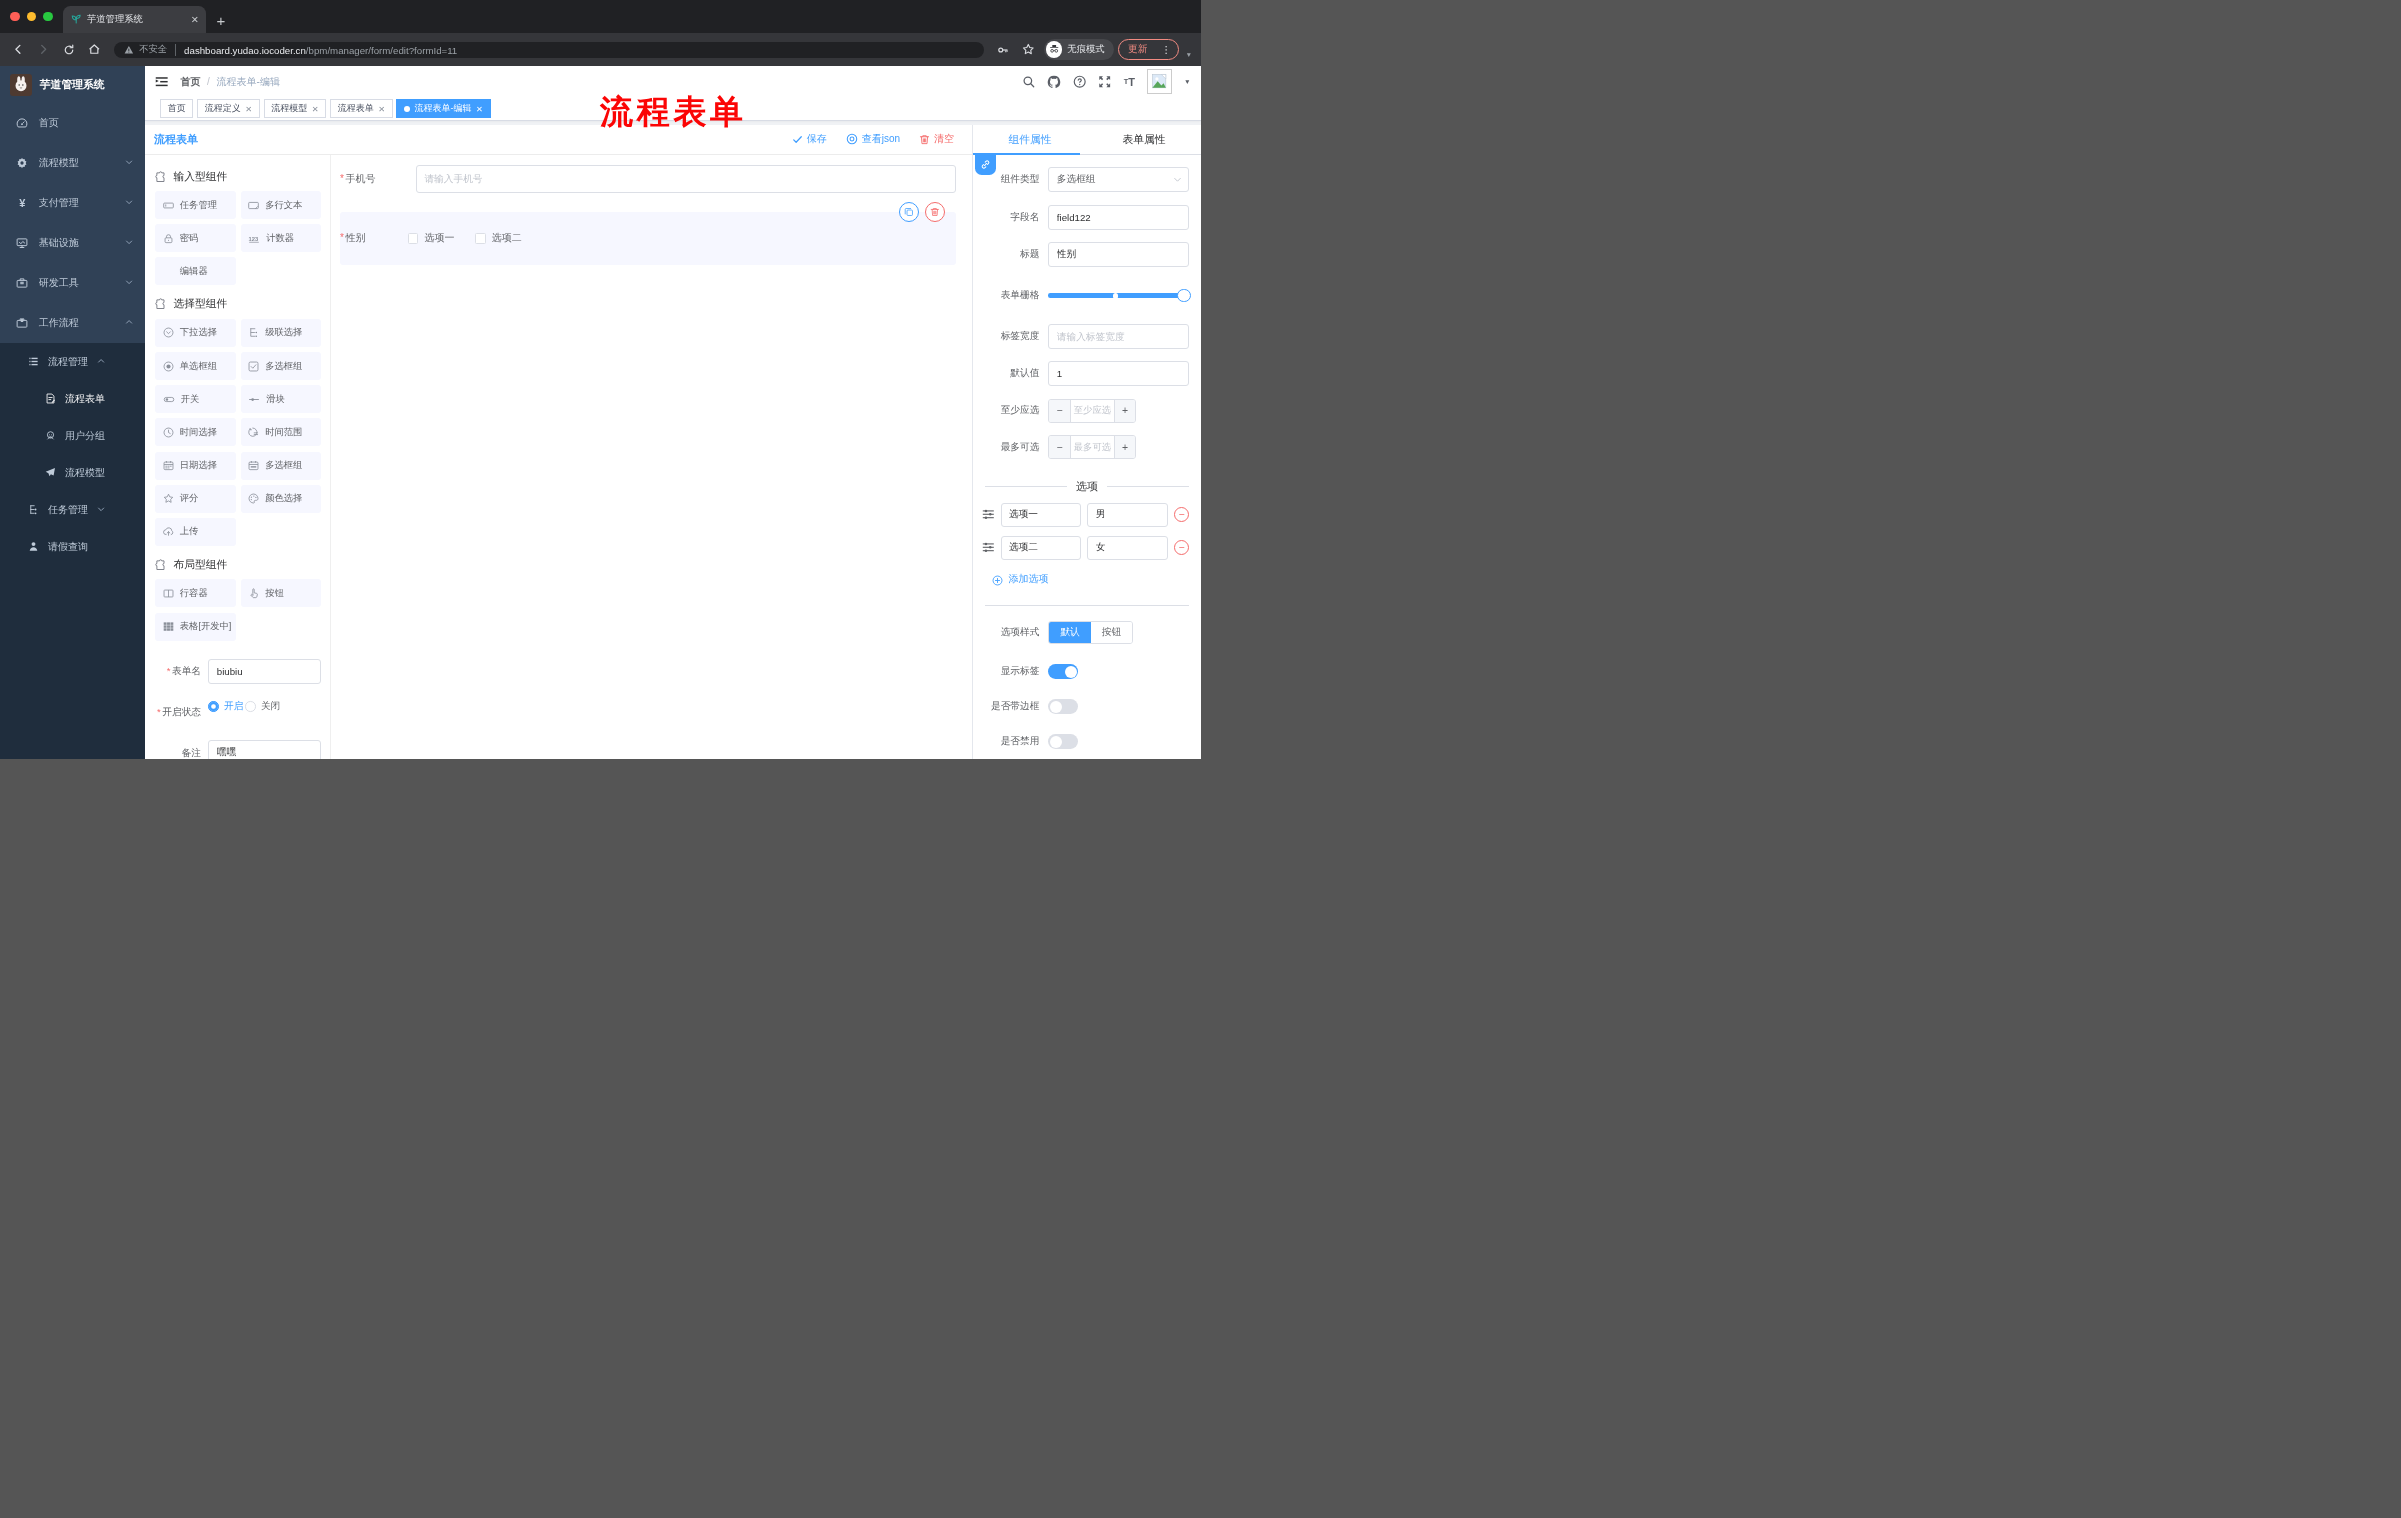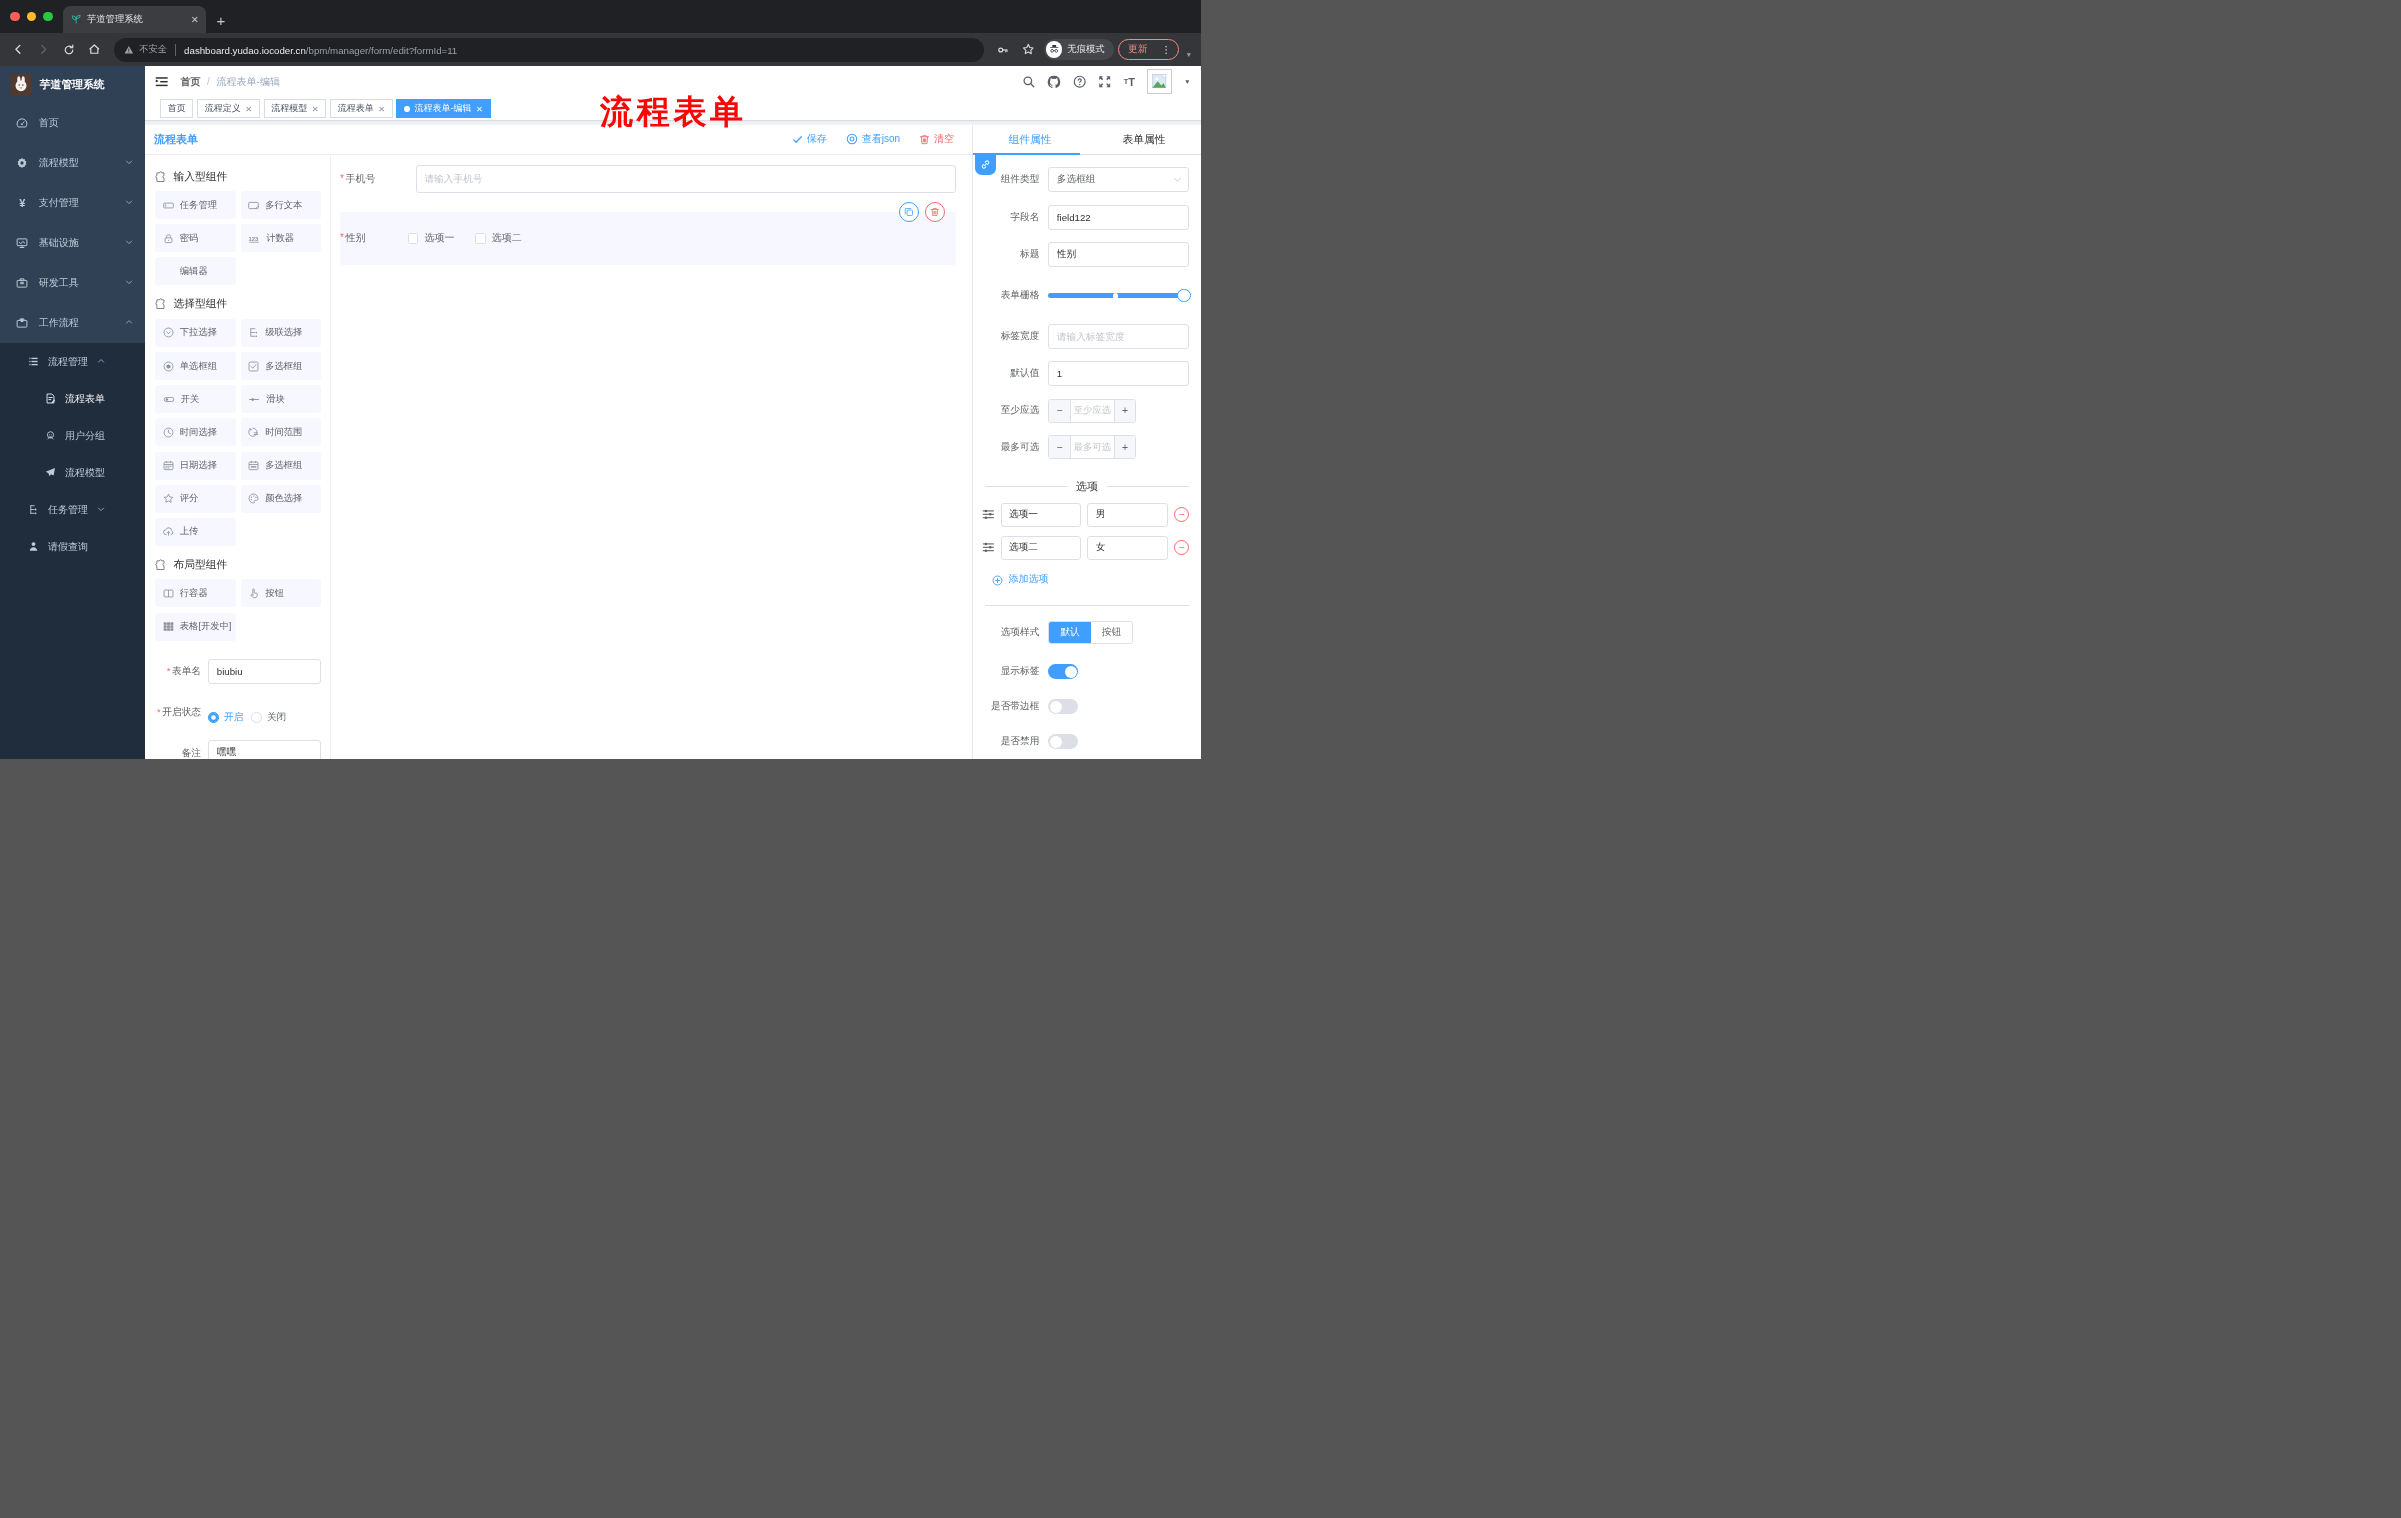--- a/index.html
+++ b/index.html
@@ -10,21 +10,21 @@
   .tabstrip { height:33px; background:#202124; display:flex; align-items:flex-end; }
   .lights { display:flex; gap:6.7px; align-items:center; height:33px; padding:0 10.4px 0 10.4px; }
   .light { width:9.7px; height:9.7px; border-radius:50%; }
   .tab { width:143px; height:27px; background:#3c3d41; border-radius:7.4px 7.4px 0 0; display:flex; align-items:center; padding:0 7.4px; gap:6px; }
   .tab-title { color:#e8eaed; font-size:9.3px; flex:1; white-space:nowrap; overflow:hidden; }
   .tab-close { color:#c7cacd; font-size:9.7px; cursor:pointer; }
   .newtab { color:#c7cacd; font-size:15px; font-weight:300; margin:0 0 4.5px 10.4px; cursor:pointer; }
   .toolbar { height:33px; background:#35363a; display:flex; align-items:center; padding:0 7.4px; gap:4.5px; }
   .nav-ic { width:21px; height:21px; display:flex; align-items:center; justify-content:center; border-radius:50%; color:#dadce0; flex:0 0 auto; }
   .nav-ic.disabled { color:#5f6368; }
-  .addressbar { flex:1; height:24px; margin:0 4.5px; background:#202124; border-radius:12px; display:flex; align-items:center; padding:0 10.4px; gap:5.2px; min-width:0; }
+  .addressbar { flex:1; height:16px; margin:0 4.5px; background:#202124; border-radius:12px; display:flex; align-items:center; padding:0 10.4px; gap:5.2px; min-width:0; }
   .addr-sec { color:#9aa0a6; font-size:9.3px; }
   .addr-div { width:0.7px; height:12px; background:#5f6368; margin:0 3px; }
   .addr-host { color:#e8eaed; font-size:9.7px; }
   .addr-path { color:#9aa0a6; font-size:9.7px; }
   .incog { height:21px; background:#46474b; border-radius:10.4px; display:flex; align-items:center; gap:5.2px; padding:0 9px 0 2.2px; }
   .incog-circle { width:16.3px; height:16.3px; border-radius:50%; background:#fff; display:flex; align-items:center; justify-content:center; color:#35363a; }
   .incog-label { color:#e8eaed; font-size:9.3px; }
   .update-pill { height:21px; border:0.7px solid #f28b82; border-radius:10.4px; display:flex; align-items:center; gap:14px; padding:0 7.4px 0 9px; cursor:pointer; }
   .update-label { color:#f28b82; font-size:9.7px; }
   .kebab { color:#e8eaed; font-size:9.7px; letter-spacing:0; line-height:7.4px; }
@@ -83,21 +83,21 @@
   .tiles { display:grid; grid-template-columns:1fr 1fr; gap:5.2px; }
   .tile { height:28px; background:#f6f7ff; border-radius:3px; display:flex; align-items:center; gap:6px; padding:0 3px 0 7.4px; font-size:9.3px; color:#606266; cursor:move; overflow:hidden; white-space:nowrap; }
   .tile svg { color:#8a8f99; flex:0 0 auto; }
   .meta { margin-top:18px; }
   .meta-row { display:flex; align-items:center; margin:0 0 16.3px 0; }
   .meta-row.top { align-items:flex-start; }
   .meta-label { flex:0 0 53px; text-align:right; padding-right:7.4px; font-size:9.7px; color:#606266; line-height:24px; white-space:nowrap; }
   .req { color:#f56c6c; margin-right:1.5px; }
   .el-input { width:100%; height:25px; border:0.7px solid #dcdfe6; border-radius:3px; background:#fff; font-size:9.7px; color:#303133; padding:0 7.4px; outline:none; font-family:inherit; }
   .el-input::placeholder { color:#c0c4cc; }
-  .radio-group { display:flex; align-items:flex-end; gap:8px; height:24px; }
+  .radio-group { display:flex; align-items:flex-start; gap:2px; height:24px; }
   .radio { display:flex; align-items:center; gap:5.2px; font-size:9.7px; color:#606266; cursor:pointer; }
   .radio-dot { width:10.4px; height:10.4px; border-radius:50%; border:0.7px solid #dcdfe6; background:#fff; }
   .radio.on .radio-dot { background:#409eff; border-color:#409eff; box-shadow:inset 0 0 0 2.2px #409eff, inset 0 0 0 4.5px #fff; }
   .radio.on { color:#409eff; }
   .el-textarea { width:100%; height:43px; border:0.7px solid #dcdfe6; border-radius:3px; font-size:9.7px; color:#303133; padding:4.5px 7.4px; resize:none; outline:none; font-family:inherit; position:relative; }
   .ta-wrap { position:relative; flex:1; }
 
   
   .canvas { flex:1; padding:10.4px 16.3px 0 9px; min-width:0; }
   .fld-row { display:flex; align-items:center; }

